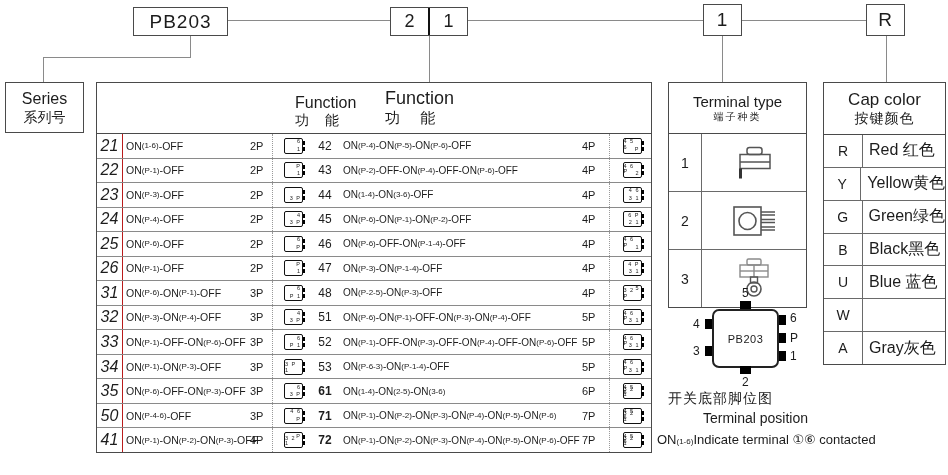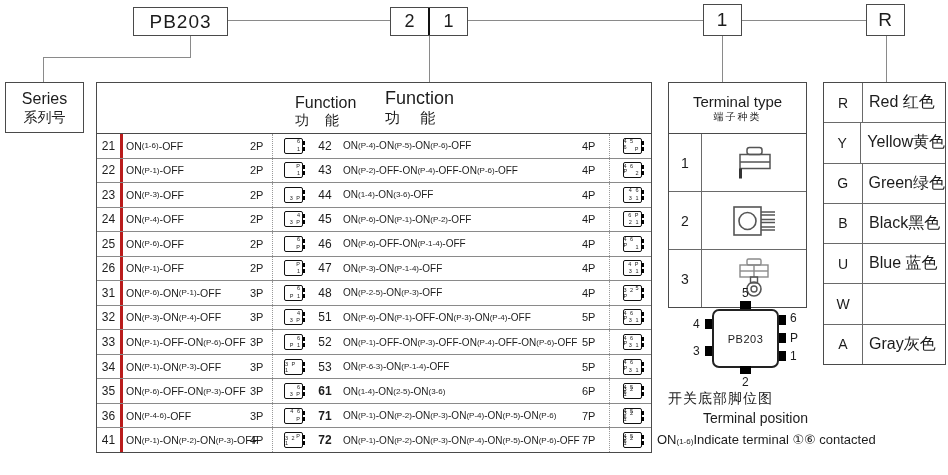--- a/index.html
+++ b/index.html
@@ -23,21 +23,21 @@
           border:1.6px solid #4a4a4a;box-sizing:border-box;display:flex;flex-direction:column;}
   .fhead{position:relative;height:50px;border-bottom:1.6px solid #4a4a4a;flex:0 0 auto;}
   .fh{position:absolute;line-height:1.15;}
   .fh1{left:198px;top:11px;} .fh1 .e{font-size:16px;} .fh1 .c{font-size:14px;letter-spacing:6px;}
   .fh2{left:288px;top:5px;}  .fh2 .e{font-size:18px;} .fh2 .c{font-size:15px;letter-spacing:8px;}
   #fn-rows{flex:1;display:flex;flex-direction:column;}
   .row{flex:1;display:grid;grid-template-columns:26px 127px 22px 5px 33px 30px 242px 27px 5px 36px;
        border-bottom:1px solid #8a8a8a;align-items:center;}
   .row:last-child{border-bottom:none;}
   .cc{height:100%;display:flex;align-items:center;box-sizing:border-box;}
-  .num{justify-content:center;font-size:12px;border-right:3px solid #b91c1c;}
+  .num{justify-content:center;font-size:16px;border-right:1px solid #b91c1c;font-style:italic;}
   .rno{justify-content:center;font-size:12px;}
   .row:nth-child(n+11) .rno{font-weight:700;}
   .fn{font-size:10.5px;padding-left:3px;white-space:nowrap;}
   .rfn{font-size:10px;}
   .sub{font-size:8px;}
   .pp{font-size:11px;justify-content:flex-start;}
   .dash{border-left:1px dotted #999;height:100%;}
   .ic{justify-content:center;}
   .mi{position:relative;width:19px;height:16px;border:1.6px solid #111;border-radius:2px;
       font-size:5.5px;line-height:1;box-sizing:border-box;background:#fff;}
@@ -370,21 +370,21 @@
       <div class="cc dash"></div>
       <div class="cc ic">
         <span class="mi r-mi">
           <span class="mt">4 5 6</span>
               <span class="mb">3 2 1</span>
         </span>
       </div>
     </div>
 
     <div class="row">
-      <div class="cc num l-no">36</div>
+      <div class="cc num l-no">50</div>
       <div class="cc fn  l-fn">ON<span class="sub">(P-4-6)</span>-OFF</div>
       <div class="cc pp  l-p">3P</div>
       <div class="cc dash"></div>
       <div class="cc ic">
         <span class="mi l-mi">
           <span class="mt">4 6</span>
               <span class="mb">P</span>
         </span>
       </div>
       <div class="cc rno r-no">71</div>
@@ -462,20 +462,24 @@
           <line x1="8" y1="14" x2="36" y2="14" stroke="#8a8a8a" stroke-width="1.4"></line>
           <rect x="18.5" y="20" width="7" height="6" fill="none" stroke="#555" stroke-width="1.4"></rect>
           <circle cx="22" cy="32" r="7" fill="none" stroke="#555" stroke-width="1.6"></circle>
           <circle cx="22" cy="32" r="3" fill="none" stroke="#555" stroke-width="1.4"></circle>
         </svg>
       </div>
     </div>
   </div>
 
   <div class="ctable">
+    <div class="chead">
+      <span class="e">Cap color</span>
+      <span class="c">按键颜色</span>
+    </div>
     <div class="crow">
       <div class="ccode">R</div>
       <div class="clab">Red 红色</div>
     </div>
     <div class="crow">
       <div class="ccode">Y</div>
       <div class="clab">Yellow黄色</div>
     </div>
     <div class="crow">
       <div class="ccode">G</div>

